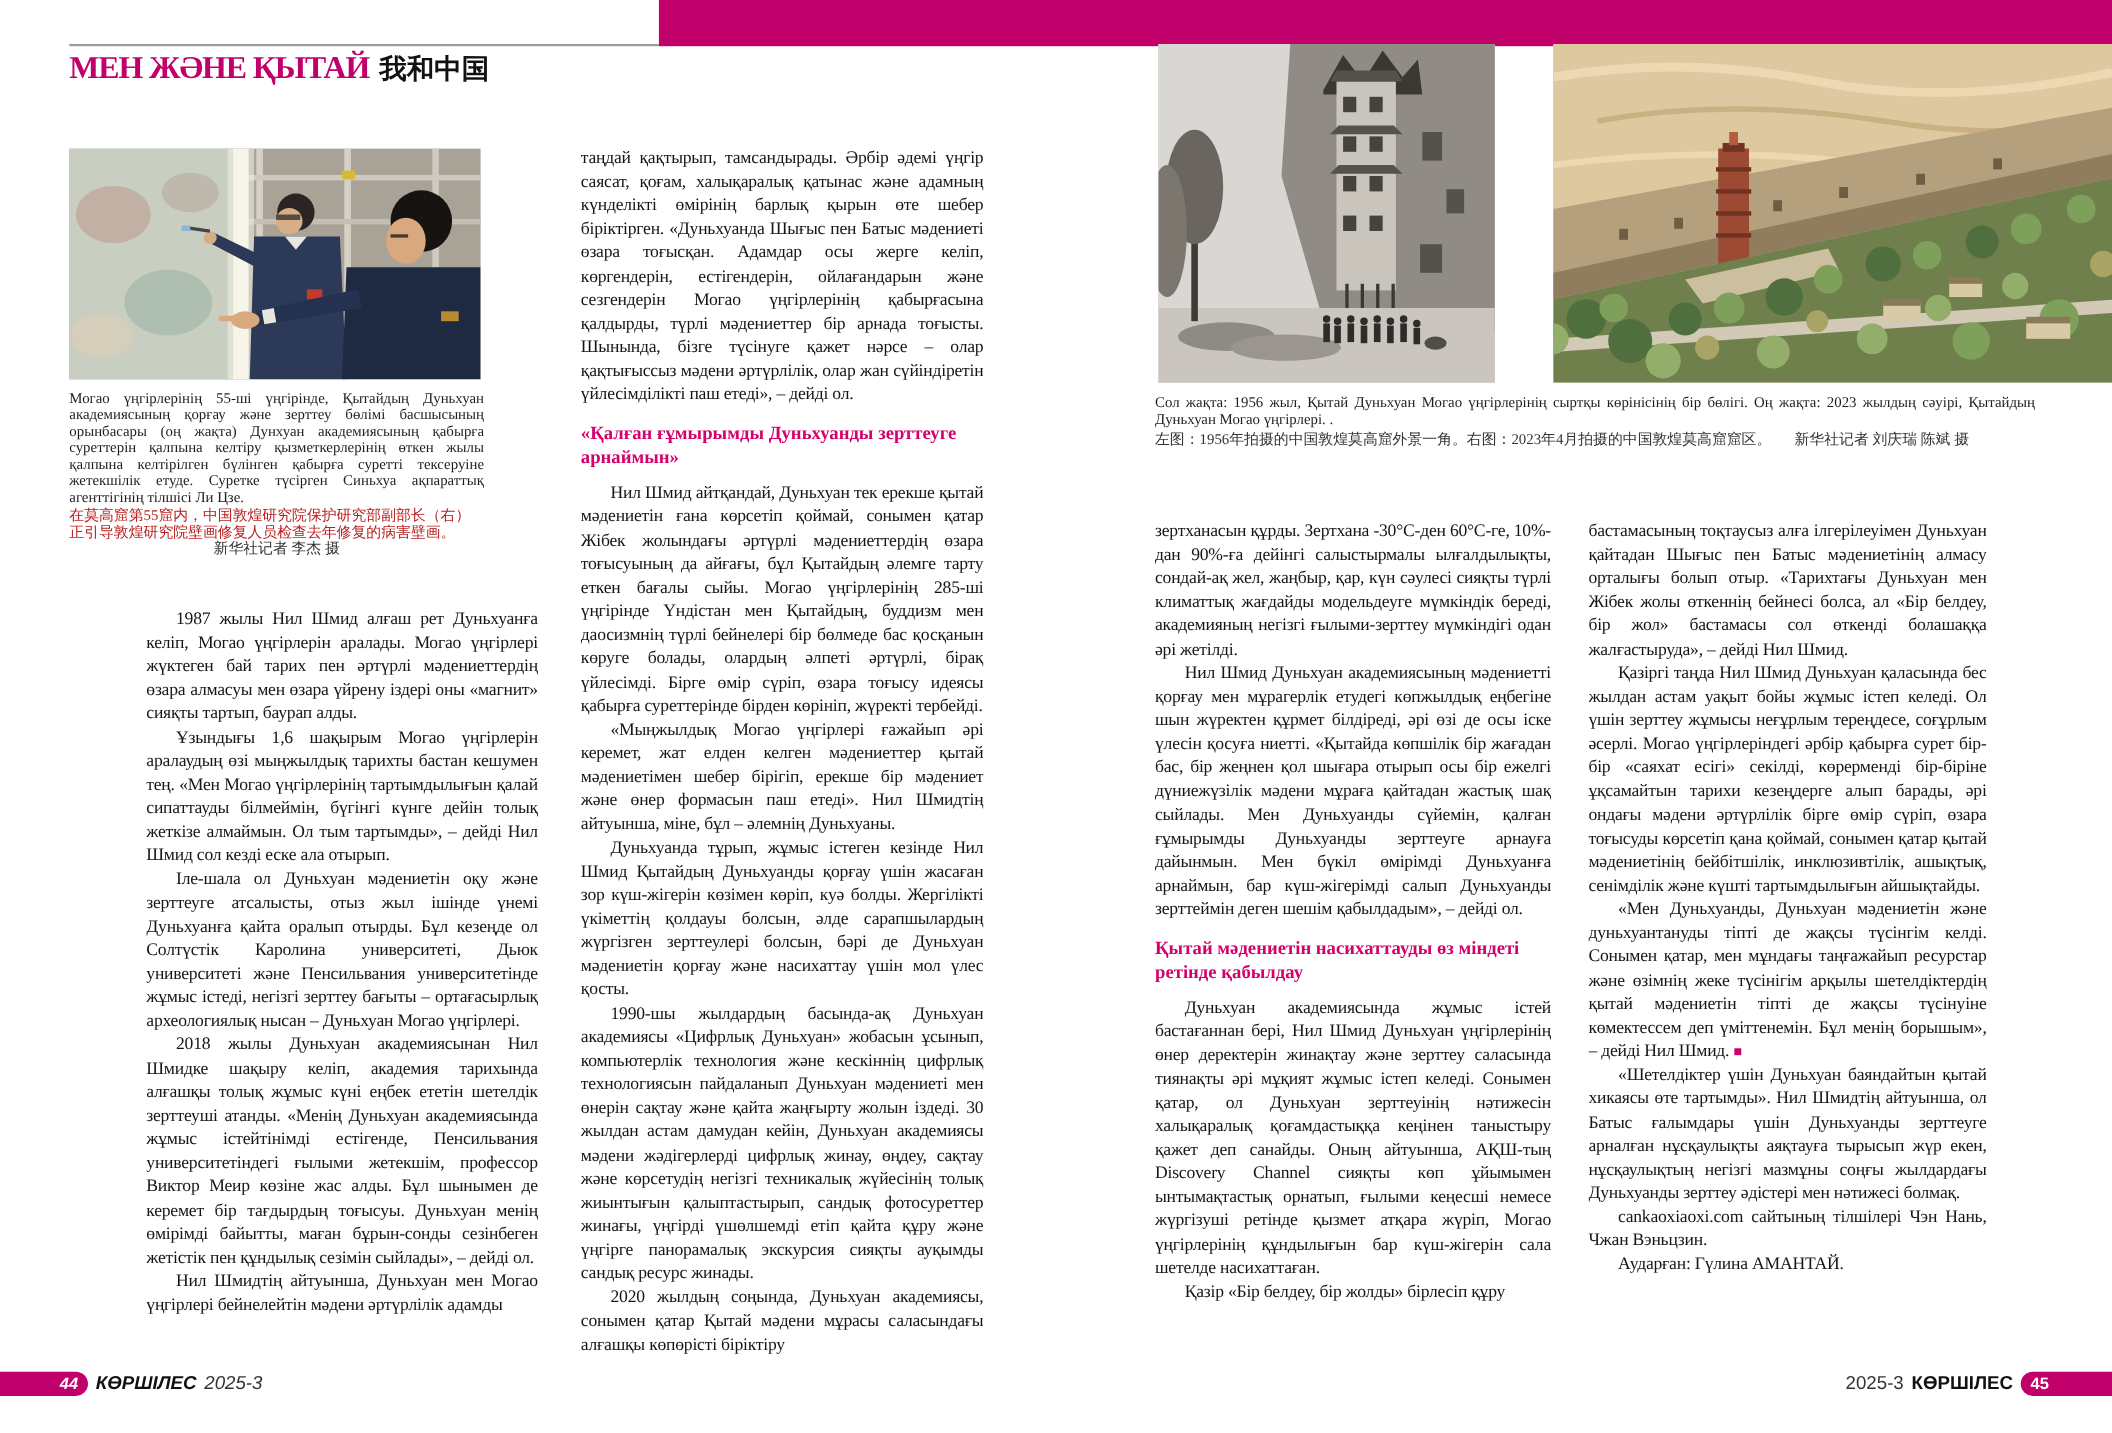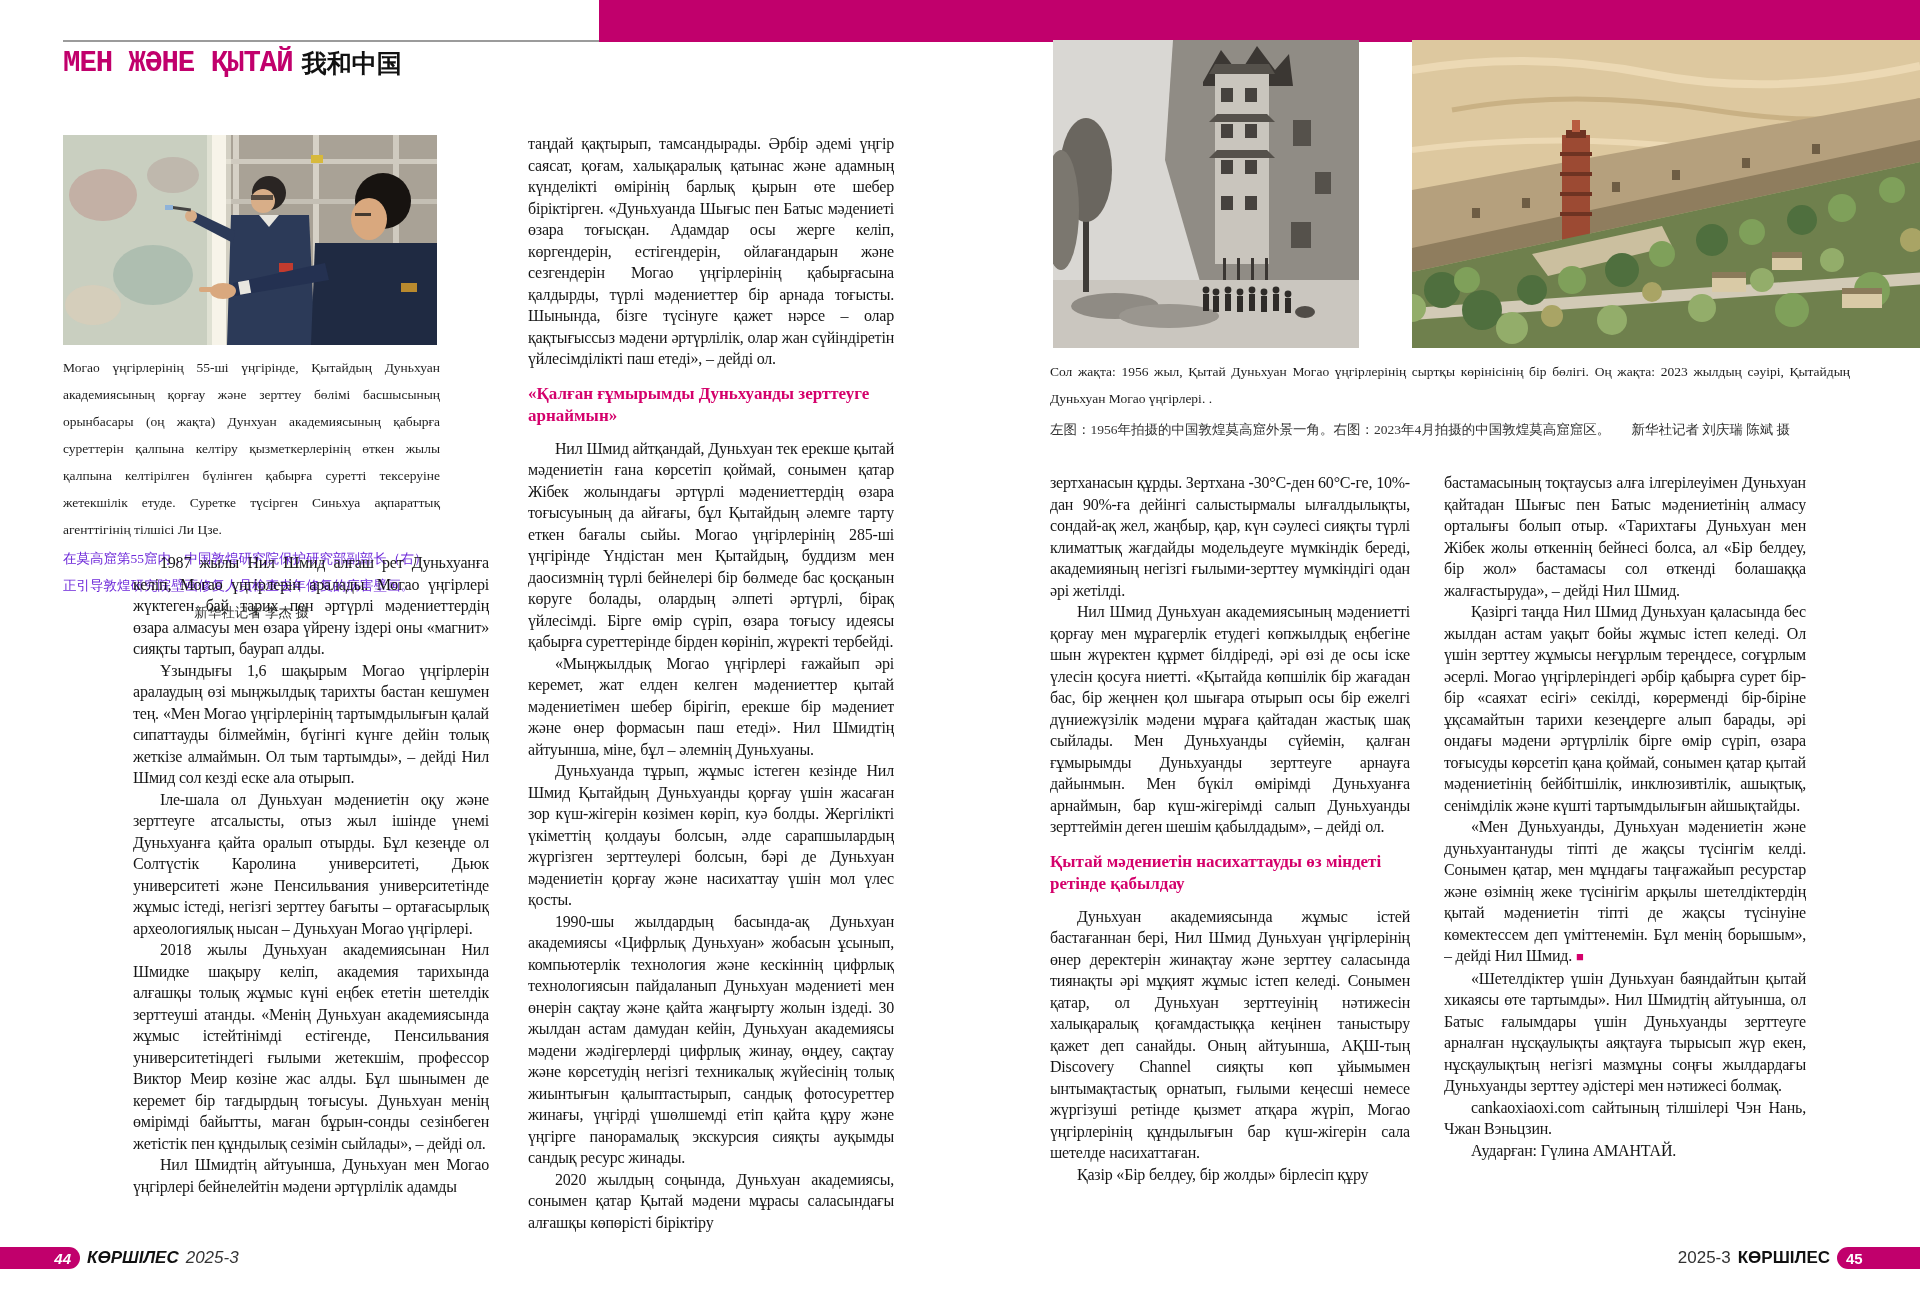--- a/index.html
+++ b/index.html
@@ -3,36 +3,36 @@
 <meta charset="utf-8">
 <style>
   html,body{margin:0;padding:0;}
   body{width:1920px;height:1303px;position:relative;background:#ffffff;
        font-family:"Liberation Serif","DejaVu Serif",serif;}
   .abs{position:absolute;}
 
   
   #top-bar{left:599px;top:0;width:1321px;height:42px;background:#c1006c;}
   #head-rule{left:63px;top:40px;width:536px;height:2px;background:#9b9b9b;}
-  #header{left:63px;top:46px;height:34px;display:flex;align-items:flex-end;
-          font-family:Liberation Mono, monospace;}
+  #header{left:63px;top:46px;height:34px;display:flex;align-items:flex-start;
+          font-family:Liberation Serif, serif;}
   #title-kz{font-size:29px;font-weight:700;color:#c1006c;letter-spacing:-1px;}
   #title-zh{font-size:25px;font-weight:700;color:#111;margin-left:9px;}
 
   
   .photo{overflow:hidden;background:#ccc;}
   #photo-left{left:63px;top:135px;width:374px;height:210px;}
   #photo-bw{left:1053px;top:40px;width:306px;height:308px;}
   #photo-aerial{left:1412px;top:40px;width:508px;height:308px;}
 
   
-  .cap{font-size:13.5px;line-height:27px;color:#1d1d1d;text-align:justify;}
+  .cap{font-size:13.5px;line-height:15px;color:#1d1d1d;text-align:justify;}
   #cap-left{left:63px;top:354px;width:377px;}
   #cap-right{left:1050px;top:358px;width:800px;}
-  .cap .zh{color:#6d28d9;margin-top:2px;text-align:left;}
+  .cap .zh{color:#b91c1c;margin-top:2px;text-align:left;}
   .credit-line{text-align:center;color:#333;}
   .zh-row{display:flex;justify-content:space-between;margin-top:4px;color:#333;}
   .zh-row .credit{margin-right:60px;white-space:nowrap;}
 
   
   .col{overflow:hidden;text-align:justify;color:#151515;
        font-size:16px;line-height:21.5px;letter-spacing:-0.2px;}
   #col1{left:133px;top:552px;width:356px;height:694px;}
   #col2{left:528px;top:133px;width:366px;height:1113px;}
   #col3{left:1050px;top:472px;width:360px;height:774px;}

